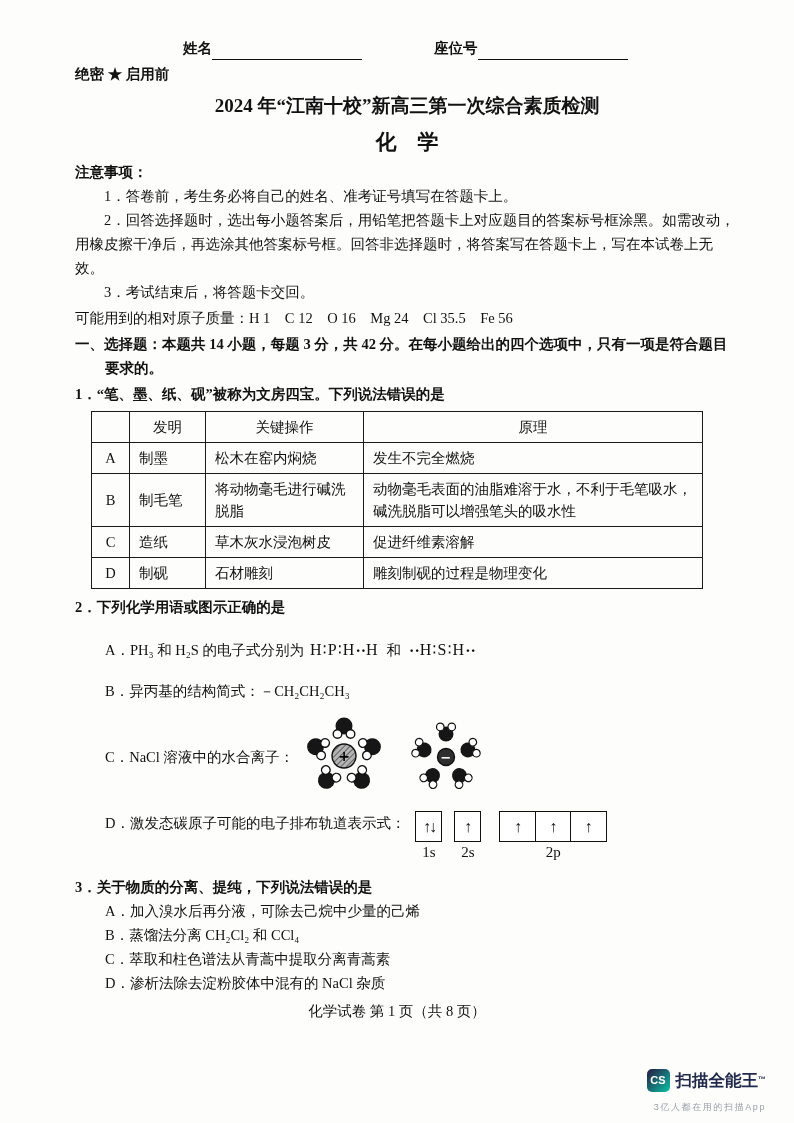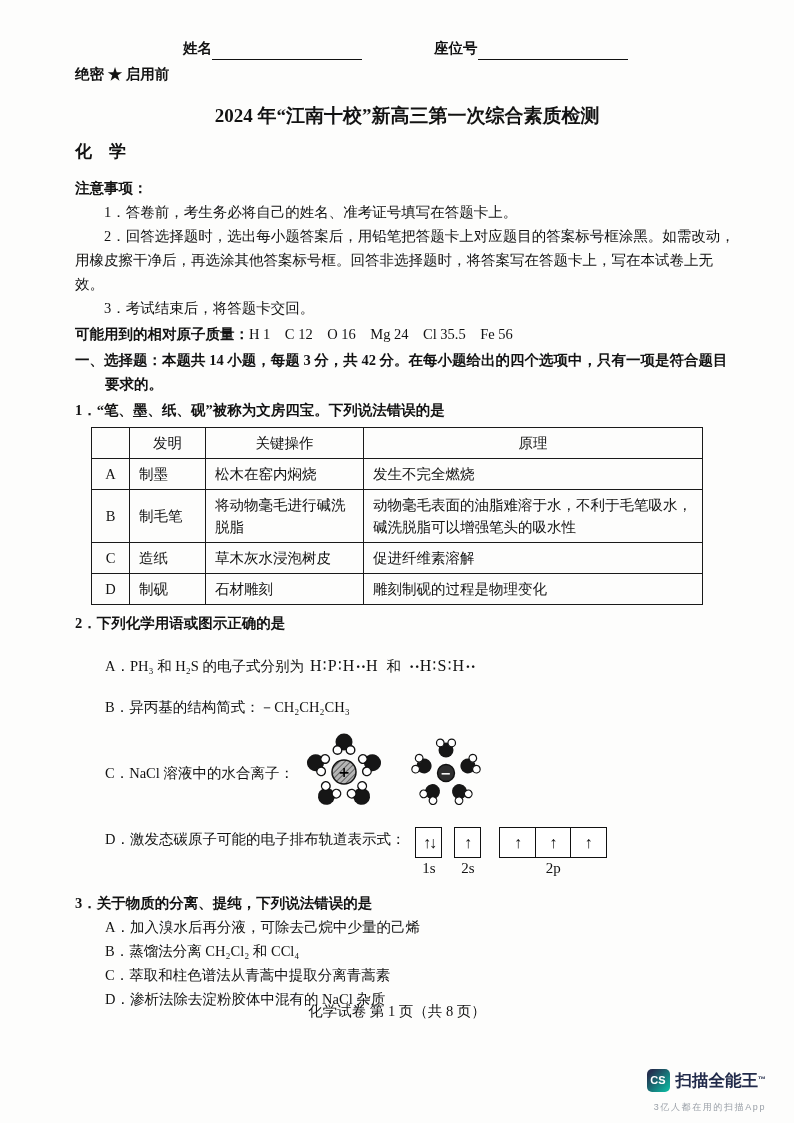--- a/index.html
+++ b/index.html
@@ -10,26 +10,26 @@
     font-size:14.5px; line-height:24px; color:#121212;
     padding:36px 55px 0 75px; overflow:hidden;
   }
   
   .name-row { margin-left:108px; display:flex; align-items:flex-end; font-weight:700; }
   .blank-line { display:inline-block; width:150px; border-bottom:1.6px solid #111; height:16px; }
   .seat-gap { margin-left:72px; }
   .center { text-align:center; }
   .invalid-note { font-weight:700; margin-top:1px; }
   .secret { font-weight:700; margin-top:2px; }
-  .exam-title { font-size:19px; font-weight:700; text-align:center; margin-top:18px; }
-  .subject-title { font-size:17px; font-weight:700; margin-top:12px; margin-bottom:12px; }
+  .exam-title { font-size:19px; font-weight:700; text-align:center; margin-top:8px; }
+  .subject-title { font-size:21px; font-weight:700; text-align:center; margin-top:12px; margin-bottom:6px; }
   .notice-head { font-weight:700; }
   .notice-item { text-indent:2em; }
   .masses { margin-top:2px; }
-  .masses b { font-weight:700; }
+  .masses b { font-weight:400; }
   .hang { font-weight:700; padding-left:30px; text-indent:-30px; margin-top:2px; }
   .qstem { margin-top:2px;font-weight:bold; }
   
   table.q1 { border-collapse:collapse; margin:5px 0 6px 16px; width:612px; }
   table.q1 th, table.q1 td { border:1.3px solid #1a1a1a; padding:4px 9px; line-height:22px; }
   table.q1 th { font-weight:400; text-align:center; height:30px; }
   table.q1 td.lab { text-align:center; width:38px; }
   table.q1 td.c1 { width:76px; }
   table.q1 td.c2 { width:158px; }
   

